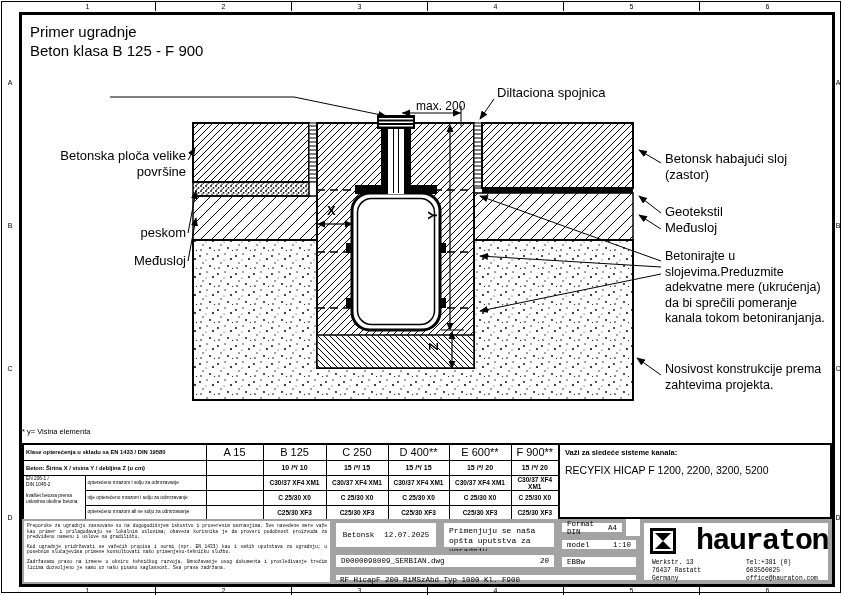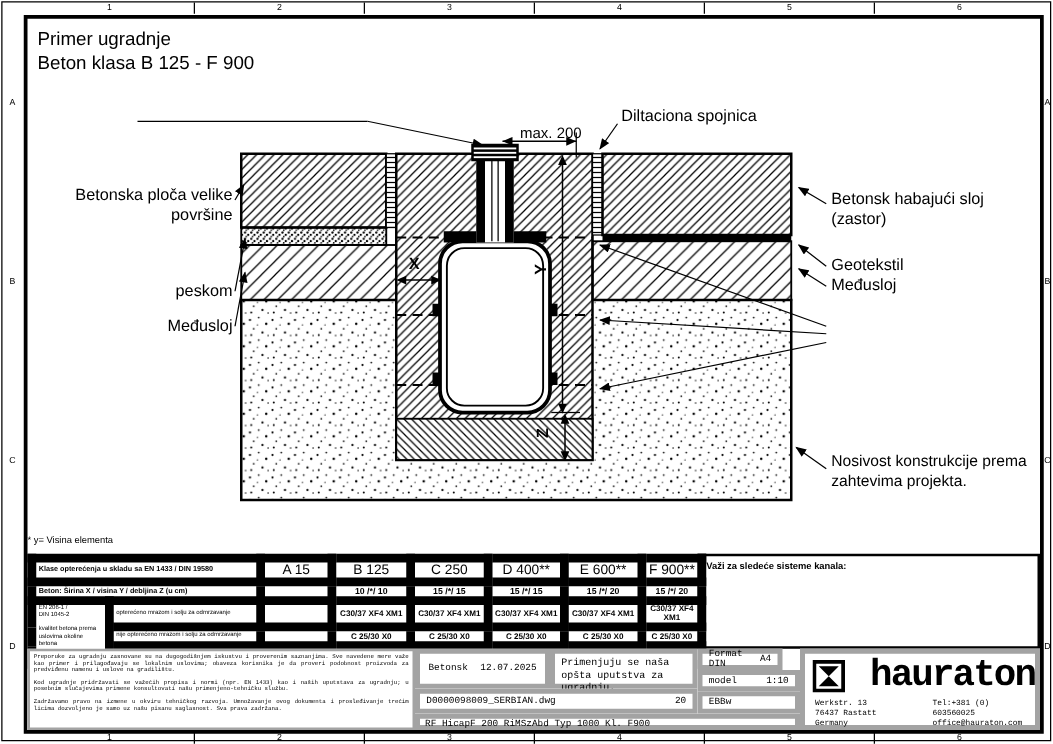--- a/index.html
+++ b/index.html
@@ -12,21 +12,21 @@
   .mcell{position:absolute;font-size:7px;line-height:9px;text-align:center;}
   .lbl{position:absolute;font-size:13px;line-height:16px;white-space:pre-line;}
   .lbl.r{text-align:right;}
   .lbl.sm{font-size:12.5px;line-height:15.5px;}
   .ttl{position:absolute;font-size:15px;line-height:19px;white-space:pre-line;}
   .dimlab{position:absolute;font-size:12px;}
   .axlab{position:absolute;font-size:13px;font-weight:bold;}
   .rot{transform:rotate(-90deg);transform-origin:center;}
   .footnote{position:absolute;font-size:7.5px;}
   table.spec{position:absolute;left:22px;top:443px;border-collapse:collapse;table-layout:fixed;}
-  table.spec td{border:7px solid #000000;padding:0 2px;overflow:hidden;}
+  table.spec td{border:1px solid #000000;padding:0 2px;overflow:hidden;}
   table.spec{border:2px solid #000;}
   .cls{font-size:11px;text-align:center;height:16px;}
   .dimv{font-size:7px;font-weight:bold;text-align:center;height:15px;}
   .desc{font-size:5.8px;font-weight:bold;}
   .tiny{font-size:4.8px;line-height:6px;font-weight:normal;}
   .normcell{font-size:4.8px;line-height:6px;vertical-align:top;}
   .conc{font-size:6.5px;font-weight:bold;text-align:center;height:15px;}
   .sysbox{position:absolute;left:558px;top:443px;width:274px;height:76px;border:2px solid #000;border-left:1px solid #000;padding:3px 6px;}
   .systitle{font-size:7.5px;font-weight:bold;}
   .sysline{font-size:10.5px;margin-top:7px;}
@@ -187,20 +187,25 @@
 
   <div class="lbl r" style="left:30px;top:148px;width:156px;">Betonska ploča velike
 površine</div>
   <div class="lbl r" style="left:30px;top:225px;width:156px;">peskom</div>
   <div class="lbl r" style="left:30px;top:253px;width:156px;">Međusloj</div>
 
   <div class="lbl" style="left:665px;top:151px;">Betonsk habajući sloj
 (zastor)</div>
   <div class="lbl" style="left:665px;top:204px;">Geotekstil</div>
   <div class="lbl" style="left:665px;top:220px;">Međusloj</div>
+  <div class="lbl sm" style="left:665px;top:249px;width:176px;">Betonirajte u
+slojevima.Preduzmite
+adekvatne mere (ukrućenja)
+da bi sprečili pomeranje
+kanala tokom betoniranjanja.</div>
   <div class="lbl sm" style="left:665px;top:362px;width:180px;">Nosivost konstrukcije prema
 zahtevima projekta.</div>
 
   <div class="axlab" style="left:327px;top:203px;">X</div>
   <div class="axlab rot" style="left:428px;top:208px;">Y</div>
   <div class="axlab rot" style="left:430px;top:339px;">Z</div>
 
   <div class="footnote" style="left:22px;top:427px;">* y= Visina elementa</div>
 
   <table class="spec">
@@ -264,20 +269,21 @@
       <td class="conc">C25/30 XF3</td>
       <td class="conc">C25/30 XF3</td>
       <td class="conc">C25/30 XF3</td>
       <td class="conc">C25/30 XF3</td>
     </tr>
   </tbody>
     </table>
 
   <div class="sysbox">
     <div class="systitle">Važi za sledeće sisteme kanala:</div>
+    <div class="sysline">RECYFIX HICAP F 1200, 2200, 3200, 5200</div>
   </div>
 
   <div class="cell notes" style="left:22px;top:519px;width:310px;height:65px;border-width:2px;">
     <p>Preporuke za ugradnju zasnovane su na dugogodišnjem iskustvu i proverenim saznanjima. Sve navedene mere važe kao primer i prilagođavaju se lokalnim uslovima; obaveza korisnika je da proveri podobnost proizvoda za predviđenu namenu i uslove na gradilištu.</p>
     <p>Kod ugradnje pridržavati se važećih propisa i normi (npr. EN 1433) kao i naših uputstava za ugradnju; u posebnim slučajevima primene konsultovati našu primenjeno-tehničku službu.</p>
     <p>Zadržavamo pravo na izmene u okviru tehničkog razvoja. Umnožavanje ovog dokumenta i prosleđivanje trećim licima dozvoljeno je samo uz našu pisanu saglasnost. Sva prava zadržana.</p>
   </div>
 
   <div class="cell" style="left:332px;top:519px;width:108px;height:32px;display:flex;align-items:center;justify-content:center;gap:10px;font-size:7.5px;">
     <span>Betonsk</span>

